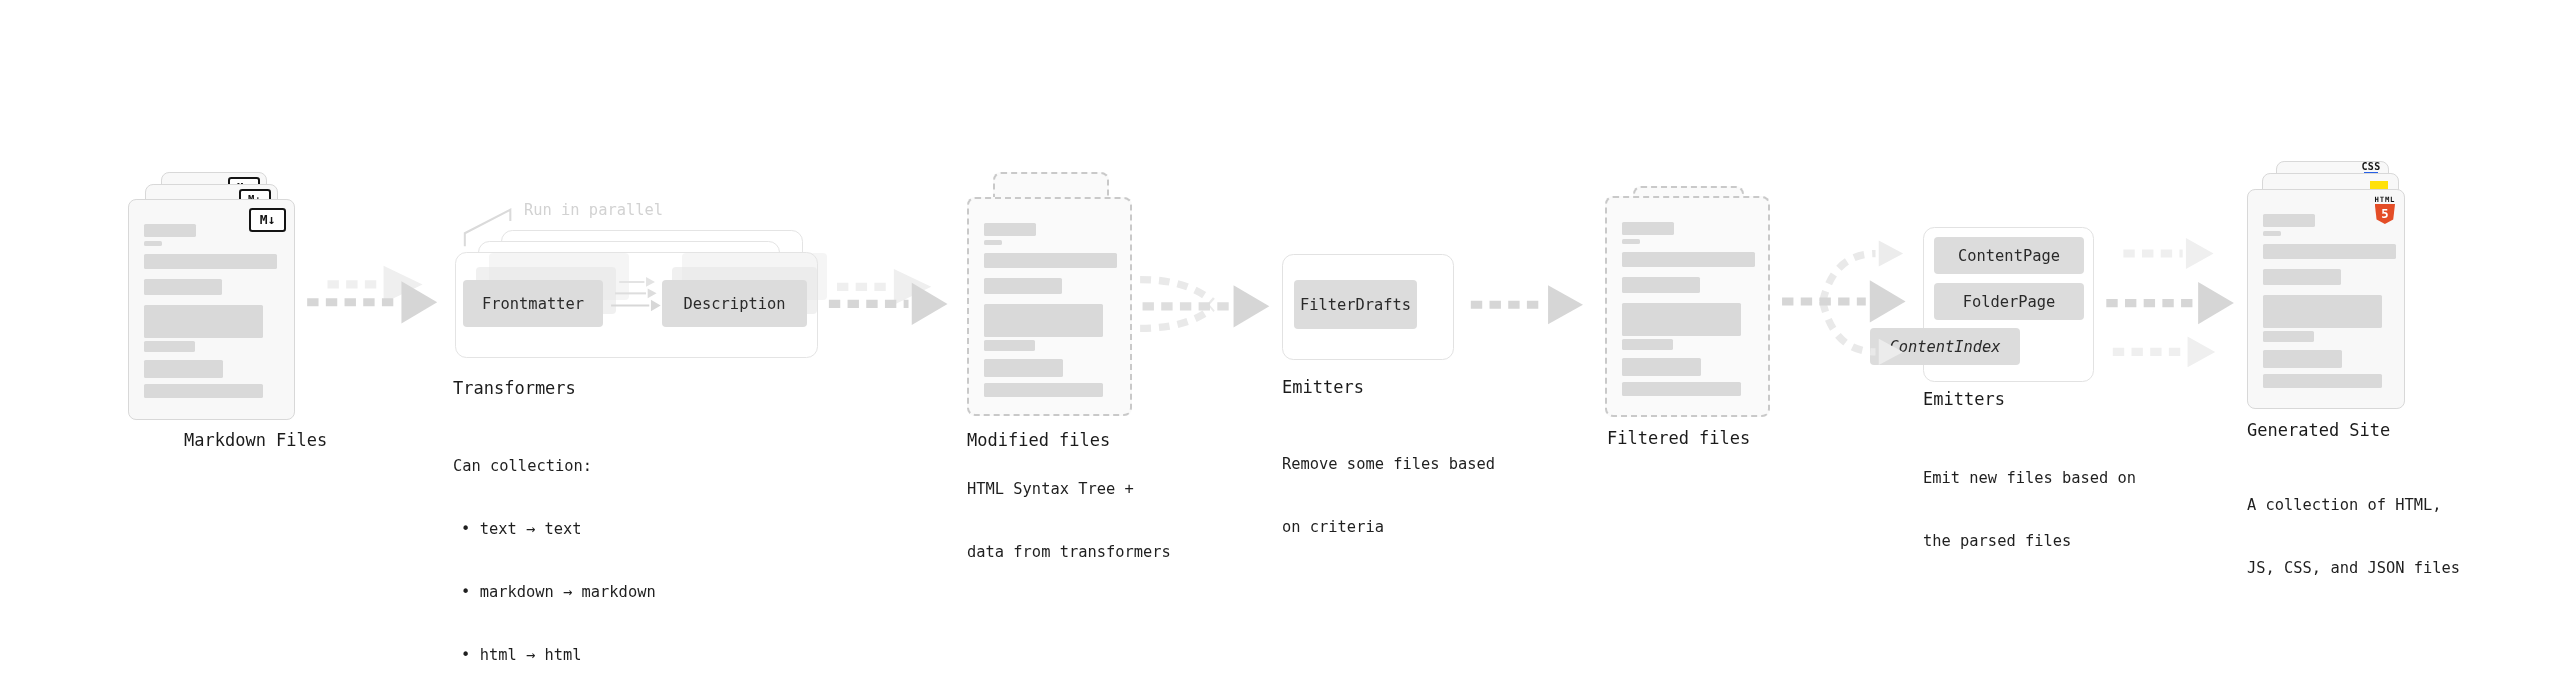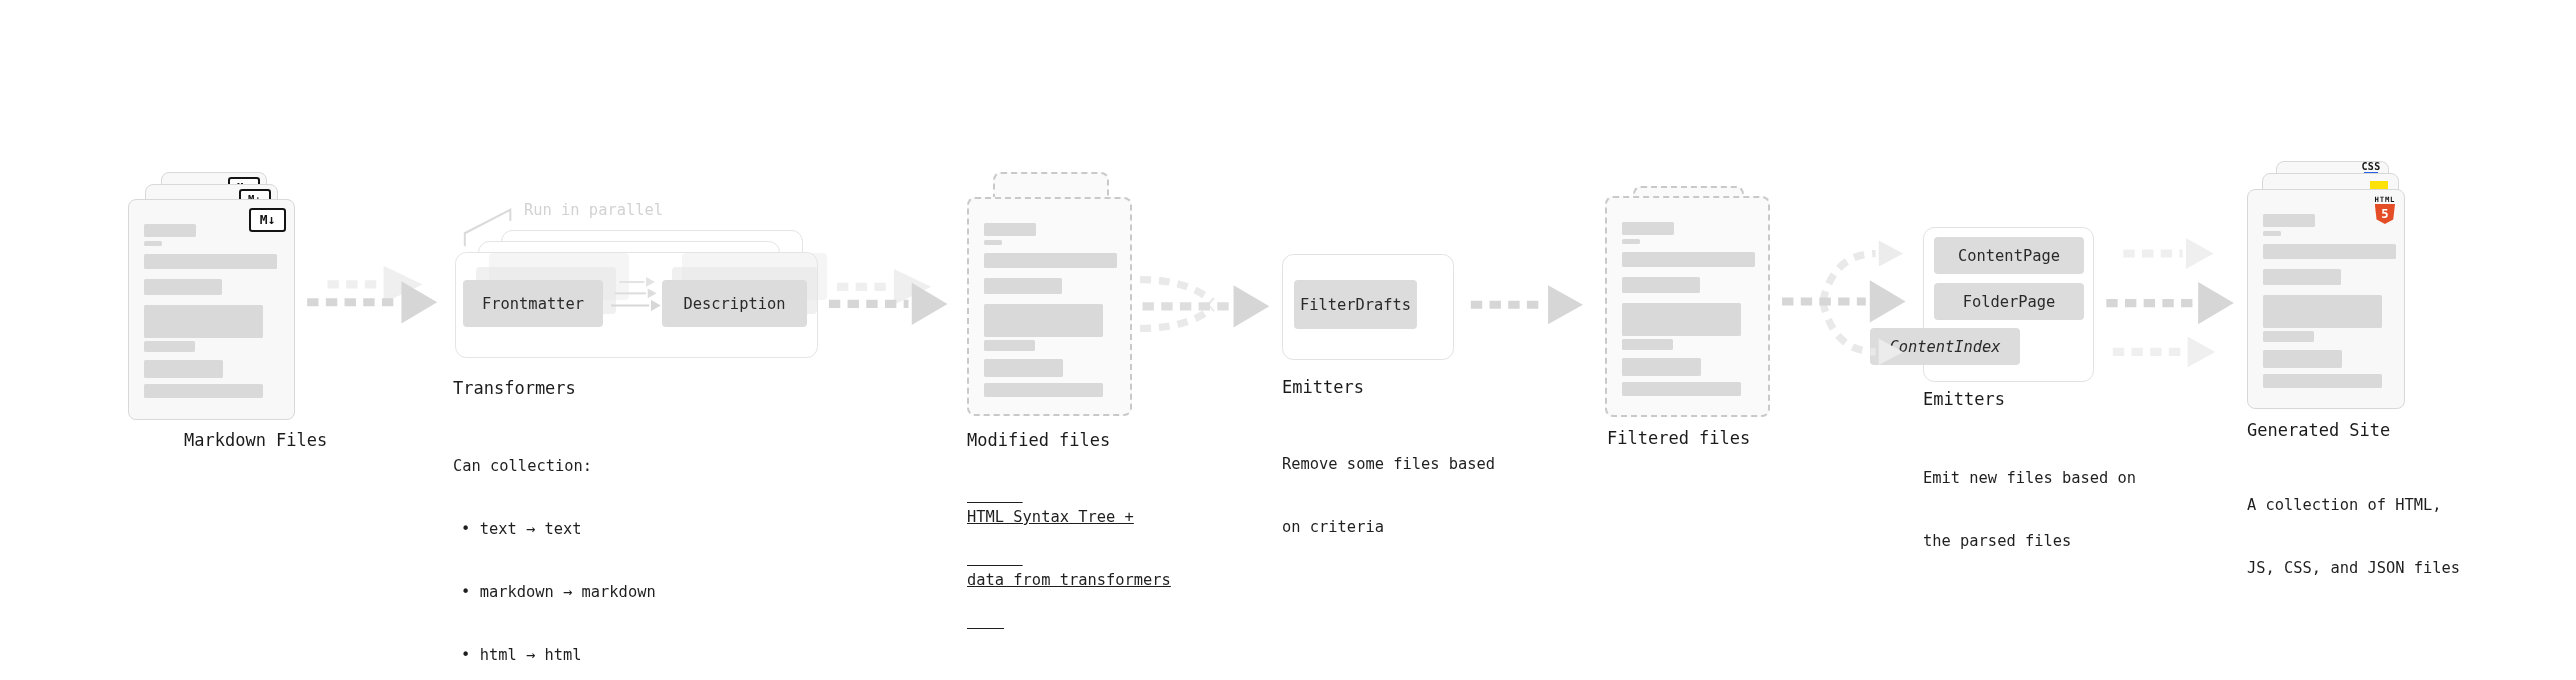--- a/index.html
+++ b/index.html
@@ -106,21 +106,21 @@
       <div class="bar b1"></div>
       <div class="bar b2"></div>
       <div class="bar b3"></div>
       <div class="bar b4"></div>
       <div class="bar b5"></div>
       <div class="bar b6"></div>
       <div class="bar b7"></div>
       <div class="bar b8"></div>
     </div>
     <div class="title" style="left:967px;top:430px;">Modified files</div>
-    <div class="body-text" style="left:967px;top:465px;text-decoration:underline;">
+    <div class="body-text" style="left:967px;top:437px;">
       <div>HTML Syntax Tree +</div>
       <div>data from transformers</div>
     </div>
   </div>
 
   <div>
     <div class="container-box" style="left:1282px;top:254px;width:172px;height:106px;"></div>
     <div class="pill" style="left:1294px;top:280px;width:123px;height:49px;">FilterDrafts</div>
     <div class="title" style="left:1282px;top:377px;">Emitters</div>
     <div class="body-text" style="left:1282px;top:412px;">

